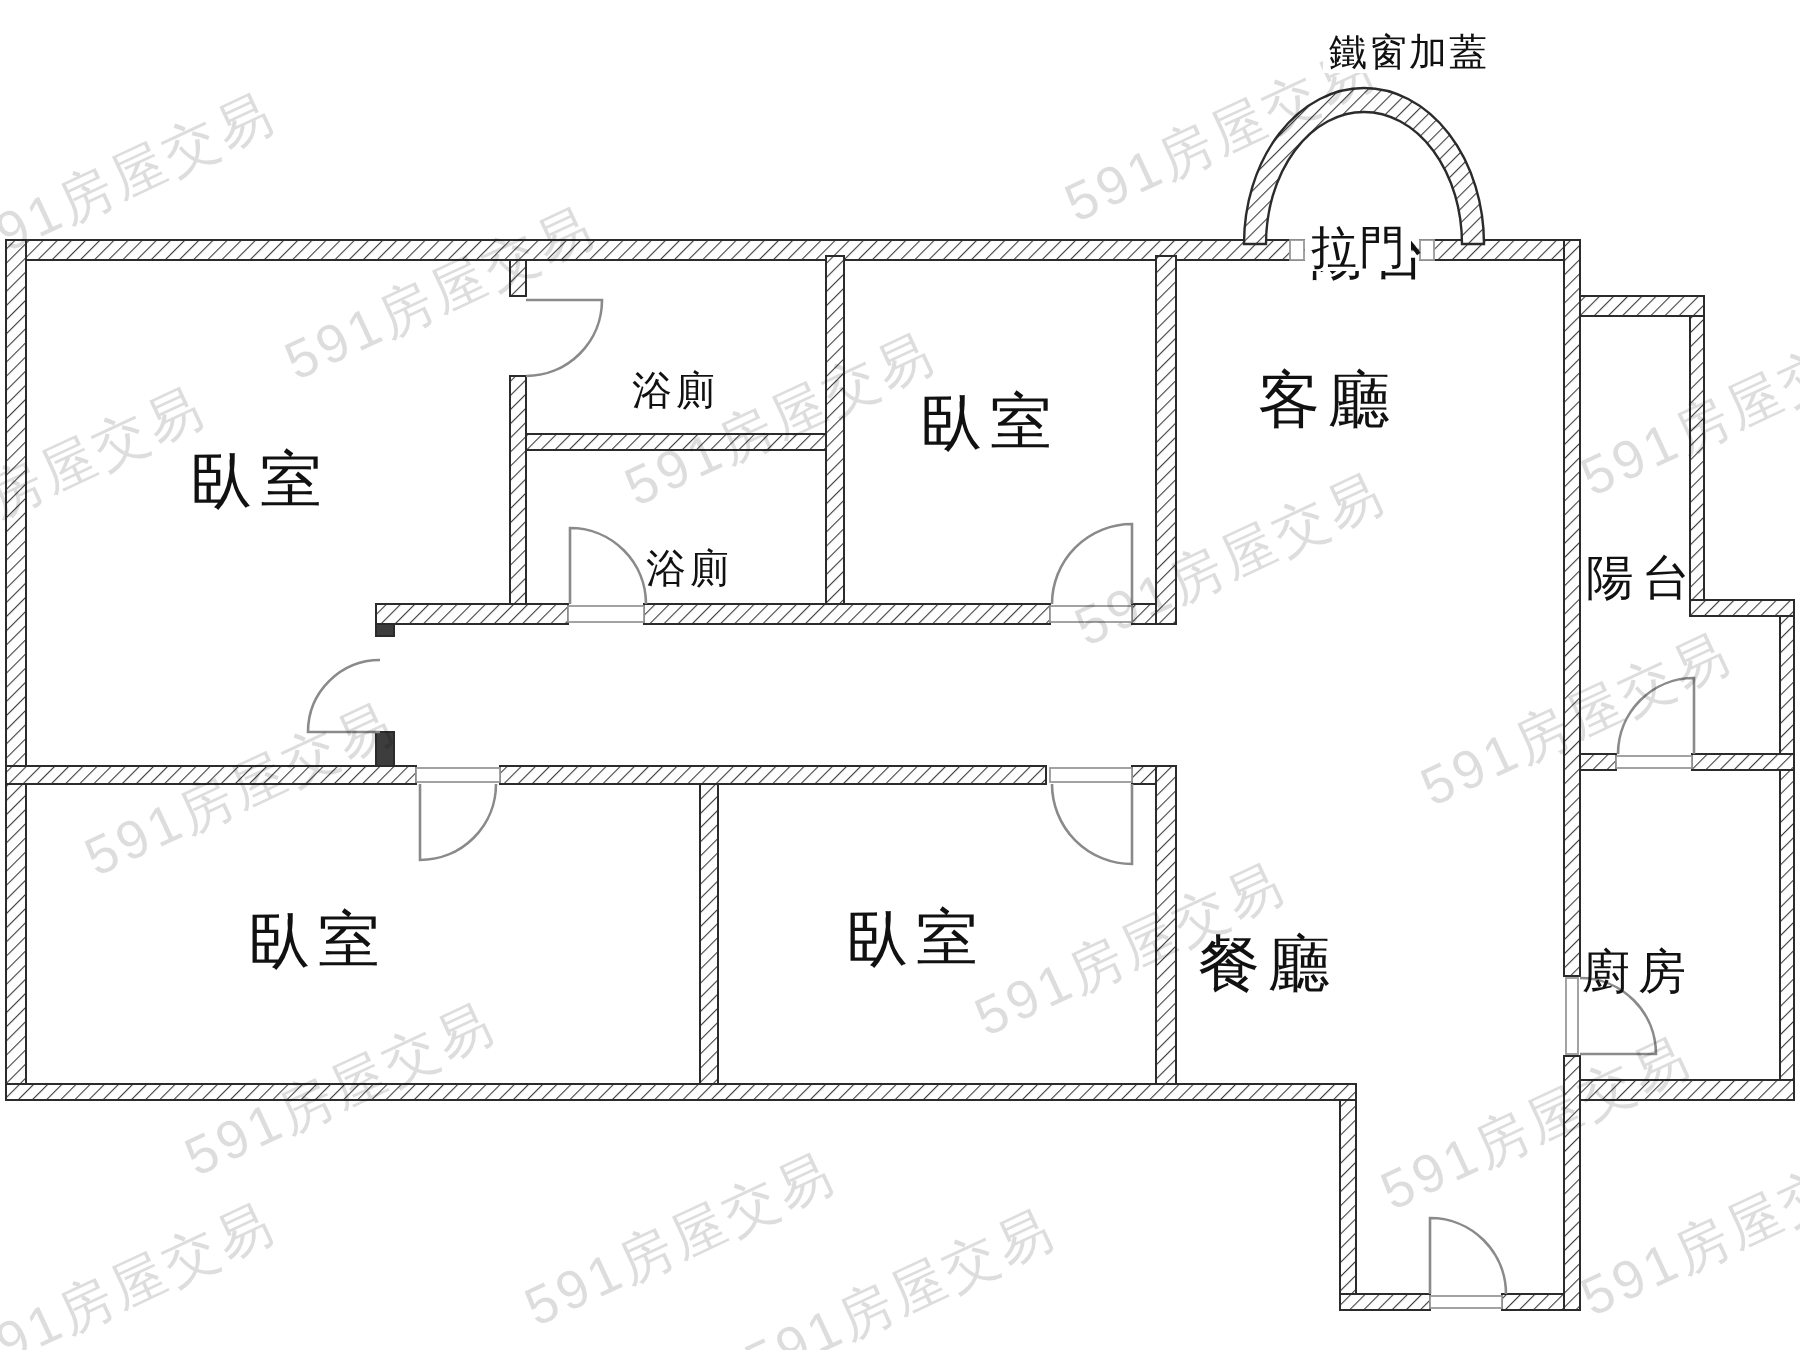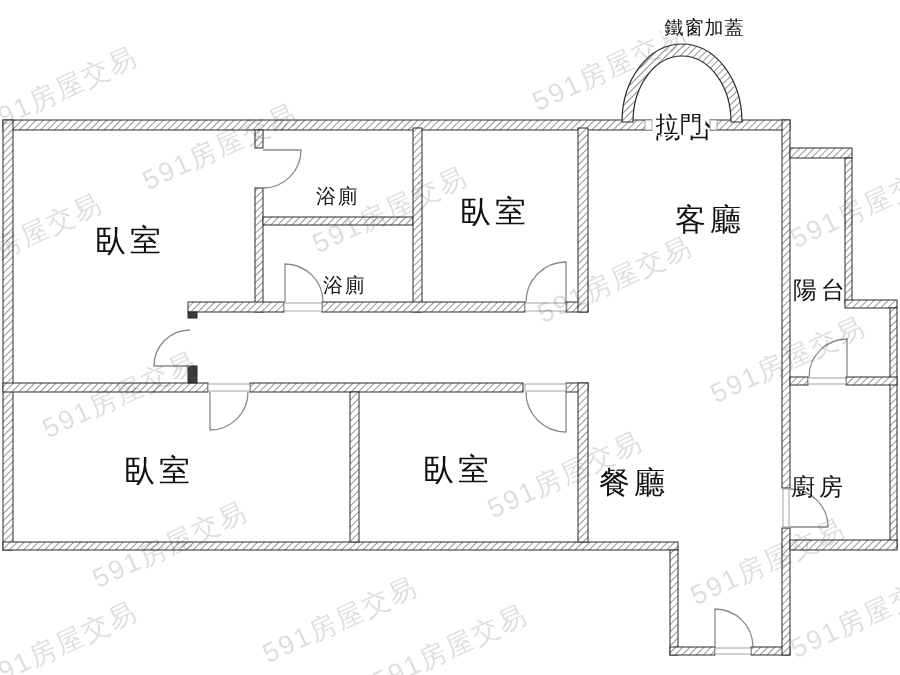--- a/index.html
+++ b/index.html
@@ -118,21 +118,21 @@
       <div class="watermark" style="left: 60px; top: 645px;">591房屋交易</div>
       <div class="watermark" style="left: 868px; top: 205px;">591房屋交易</div>
       <div class="watermark" style="left: 868px; top: 615px;">591房屋交易</div>
       <div class="watermark" style="left: 450px; top: 648px;">591房屋交易</div>
     </div>
 
   <div class="room-label lbl-big" style="left:128px;top:240px;">臥室</div>
   <div class="room-label lbl-small" style="left:337px;top:173px;">浴廁</div>
   <div class="room-label lbl-small" style="left:344px;top:262px;">浴廁</div>
   <div class="room-label lbl-big" style="left:493px;top:211px;">臥室</div>
-  <div class="room-label lbl-big" style="left:708px;top:200px;margin-top:19px;">客廳</div>
+  <div class="room-label lbl-big" style="left:662px;top:200px;">客廳</div>
   <div class="room-label lbl-mid" style="left:684px;top:88px;font-size:27px;">陽台</div>
   <div class="room-label lbl-mid" style="left:819px;top:250px;">陽台</div>
   <div class="room-label lbl-mid" style="left:817px;top:447px;">廚房</div>
   <div class="room-label lbl-big" style="left:632px;top:482px;">餐廳</div>
   <div class="room-label lbl-big" style="left:157px;top:470px;">臥室</div>
   <div class="room-label lbl-big" style="left:456px;top:469px;">臥室</div>
 
   <div class="room-label lbl-tiny" style="left:704px;top:27px;font-size:19px;font-family:Liberation Serif, serif;">鐵窗加蓋</div>
   <div class="room-label lbl-tiny" style="left:679px;top:124px;">拉門</div>
 

